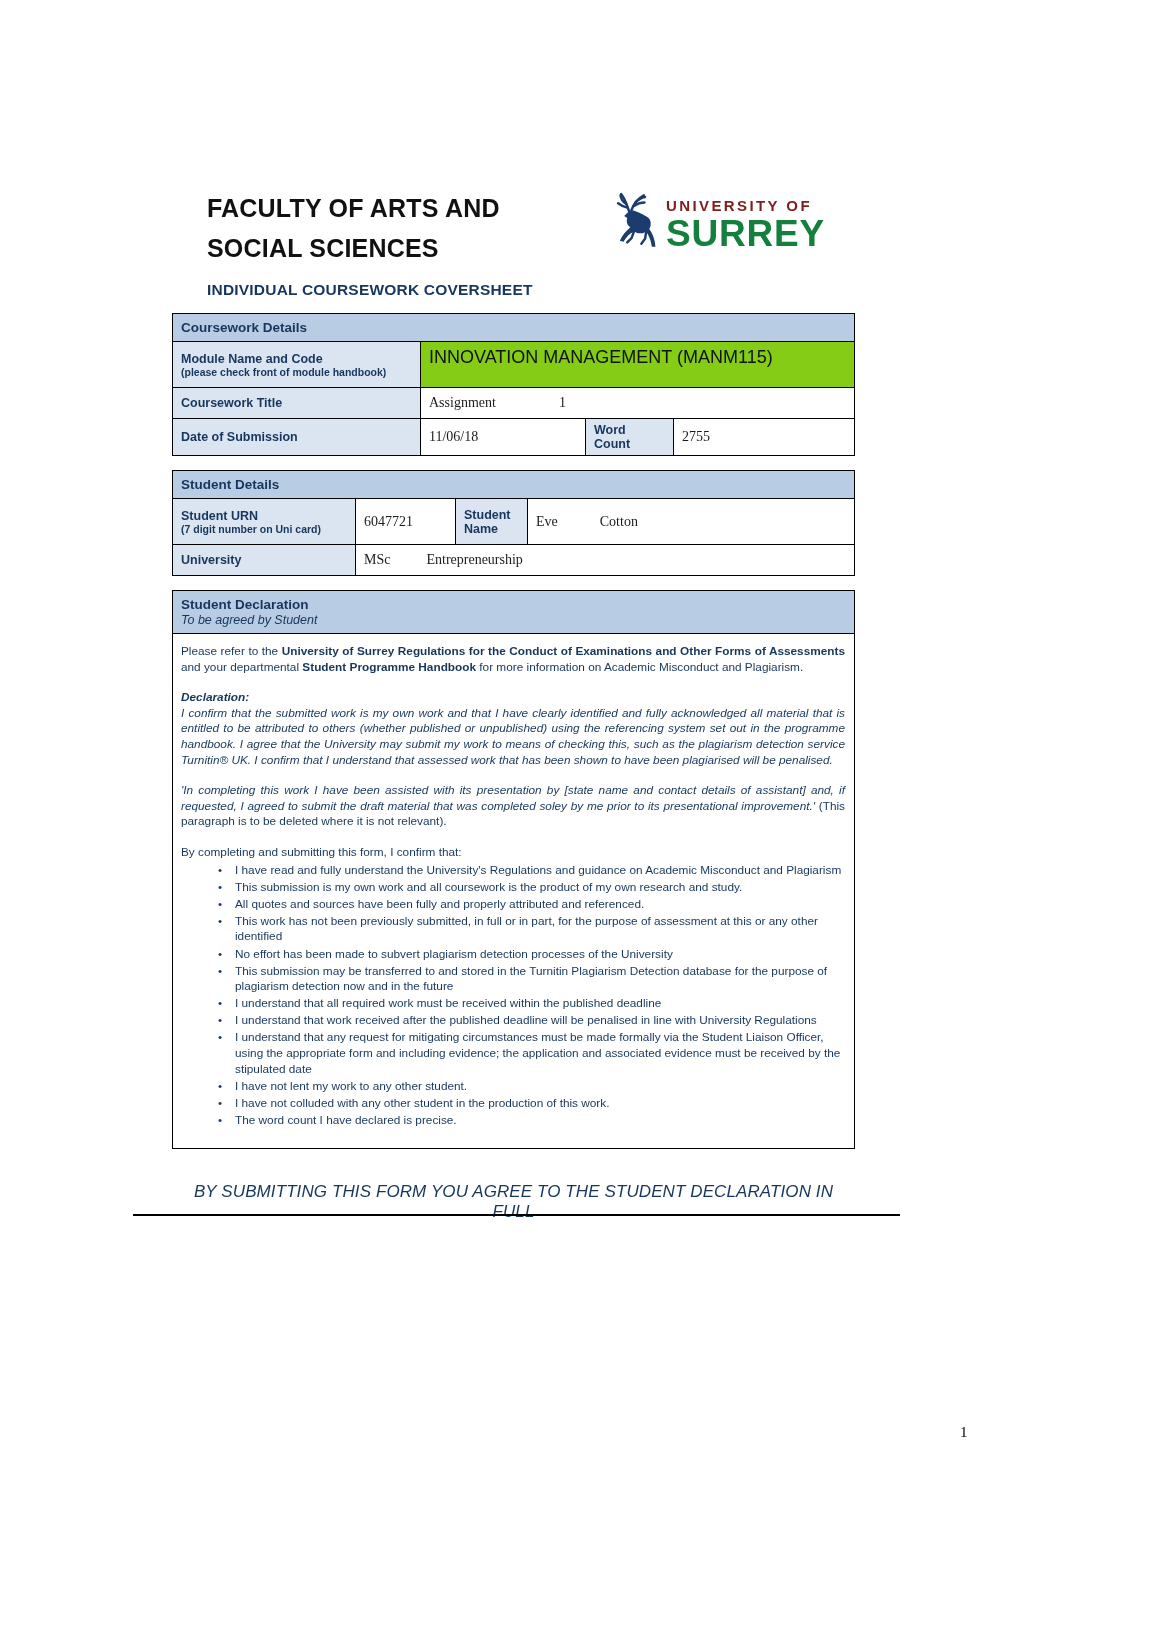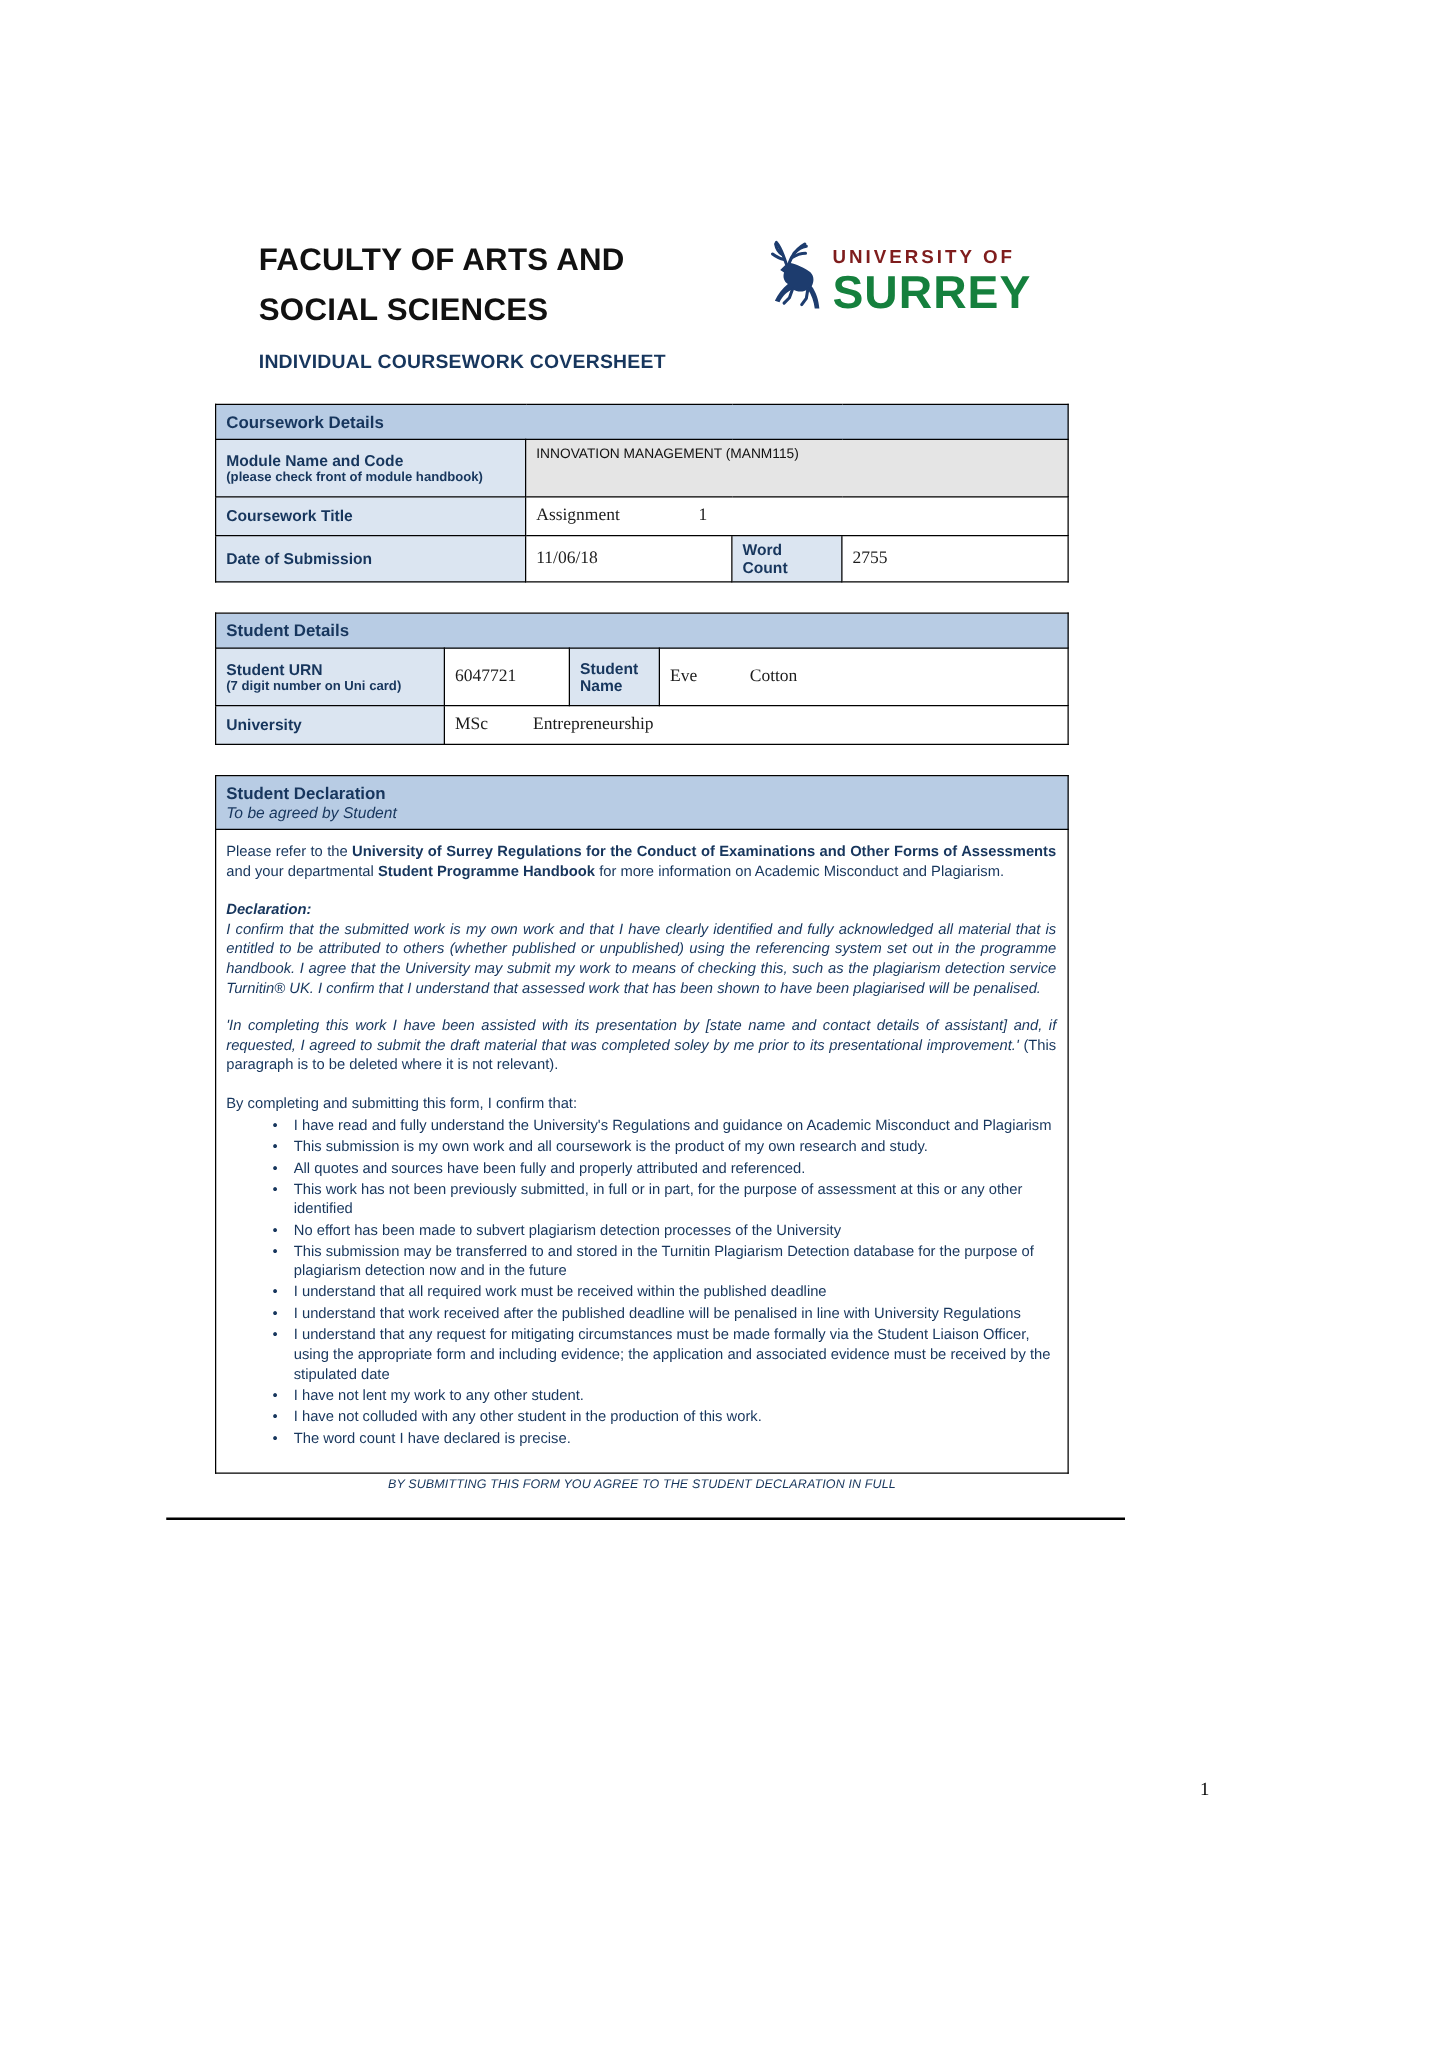--- a/index.html
+++ b/index.html
@@ -19,47 +19,47 @@
   .masthead { display: flex; justify-content: space-between; align-items: flex-start; }
   .faculty-title { margin-left: 35px; font-size: 25px; font-weight: bold; color: #111111; line-height: 40px; letter-spacing: 0.2px; }
   .logo { display: flex; align-items: flex-start; gap: 5px; margin-right: 30px; margin-top: 2px; }
   .wordmark { display: flex; flex-direction: column; margin-top: 7px; }
   .wm1 { font-size: 15px; letter-spacing: 2.4px; color: #7f1d1d; font-weight: 600; }
   .wm2 { font-size: 37px; font-weight: bold; color: #15803d; letter-spacing: 0.8px; line-height: 1.0; margin-top: 1px; }
   .coversheet-title { margin-left: 35px; margin-top: 13px; font-size: 15.5px; font-weight: bold; color: #17365d; letter-spacing: 0.2px; }
 
   
   table { border-collapse: collapse; width: 100%; table-layout: fixed; }
-  .tbl { margin-top: 24px; }
+  .tbl { margin-top: 14px; }
   td { border: 1px solid #000000; padding: 4px 8px; vertical-align: middle; }
   .section-header { background: #b8cce4; color: #17365d; font-weight: bold; font-size: 13.5px; padding: 6px 8px; }
   .label-cell { background: #dbe5f1; color: #17365d; font-weight: bold; font-size: 12.5px; }
   .sublabel { font-size: 10.5px; }
   .value-serif { font-family: "Liberation Serif", serif; font-size: 14px; color: #1c1c1c; background: #ffffff; }
-  .value-sans { font-size: 11px; color: #111111; vertical-align: top; padding-top: 5px; background: #e5e5e5; }
+  .value-sans { font-size: 18px; color: #111111; vertical-align: top; padding-top: 5px; background: #84cc16; }
   .row-tall td { height: 46px; }
   .row-med td { height: 31px; }
   .tab-gap-1 { margin-left: 63px; }
   .tab-gap-2 { margin-left: 42px; }
   .tab-gap-3 { margin-left: 36px; }
 
   
   .decl-header-title { font-size: 13.5px; }
   .decl-header-sub { font-style: italic; font-weight: normal; font-size: 12.5px; margin-top: 1px; }
   .decl-body { padding: 10px 9px 18px 8px; color: #17365d; font-size: 11.8px; line-height: 15.6px; background: #ffffff; }
   .decl-p { text-align: justify; margin-bottom: 15px; }
   .decl-p.no-gap { margin-bottom: 0; }
   .decl-heading { font-weight: bold; font-style: italic; margin-bottom: 0; }
   .ital { font-style: italic; }
   ul.decl-bullets { margin: 2px 0 0 0; padding-left: 54px; list-style: none; }
   .decl-bullets li { position: relative; margin-bottom: 1.5px; }
   .decl-bullets li::before { content: "\2022"; position: absolute; left: -17px; }
 
   
-  .footer-notice { position: absolute; top: 1182px; left: 172px; width: 683px; text-align: center; font-size: 10px; font-style: italic; color: #17365d; letter-spacing: 0.1px; }
+  .footer-notice { position: absolute; top: 1182px; left: 172px; width: 683px; text-align: center; font-size: 17px; font-style: italic; color: #17365d; letter-spacing: 0.1px; }
   .rule { position: absolute; top: 1214px; left: 133px; width: 767px; border-top: 2px solid #000000; }
   .page-number { position: absolute; top: 1424px; left: 960px; font-size: 15px; color: #000000; font-family: "Liberation Serif", serif; }
 
   .stag-svg { display: block; }
 </style>
 </head>
 <body>
 
 <div class="page">
   <div class="content">

